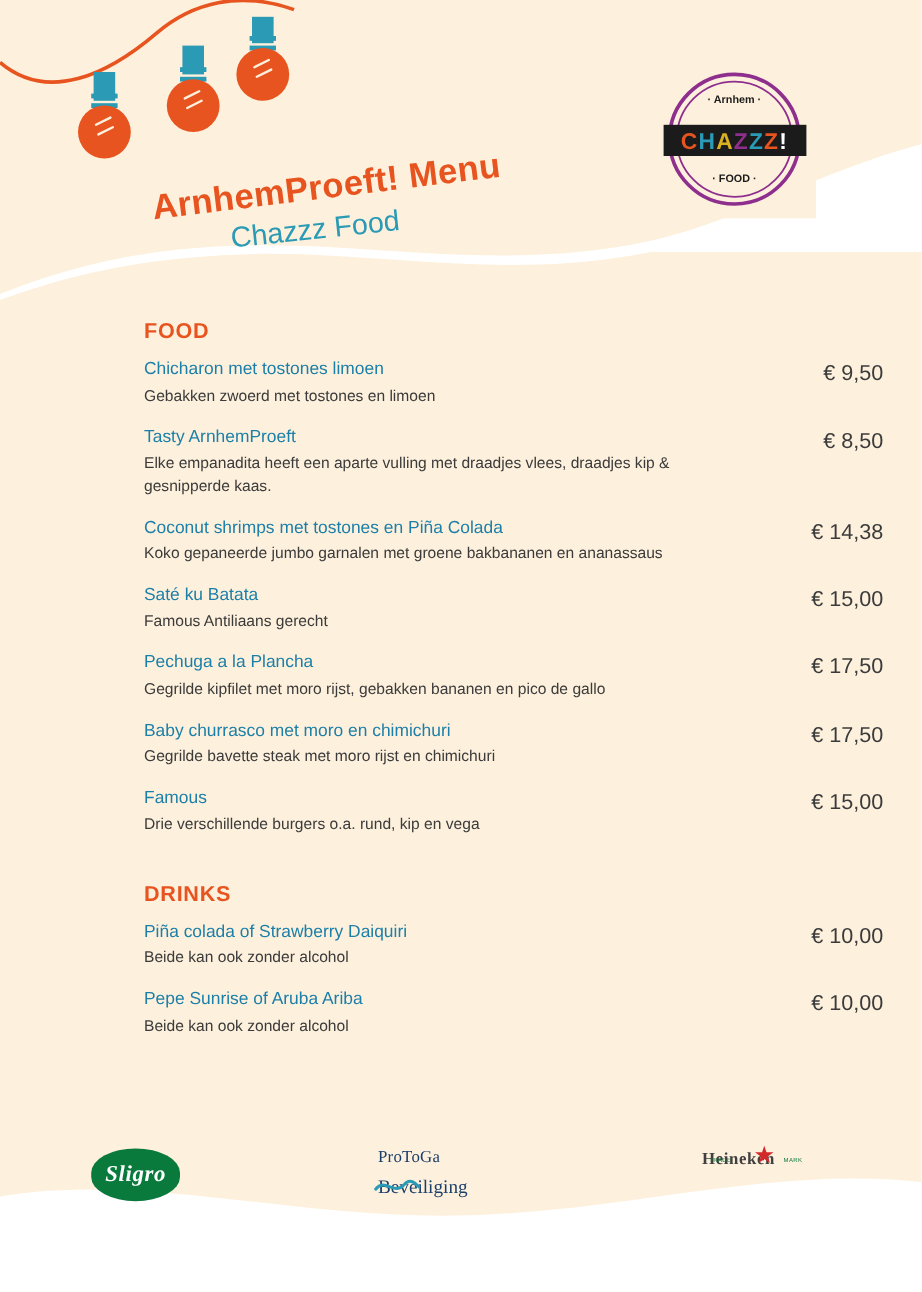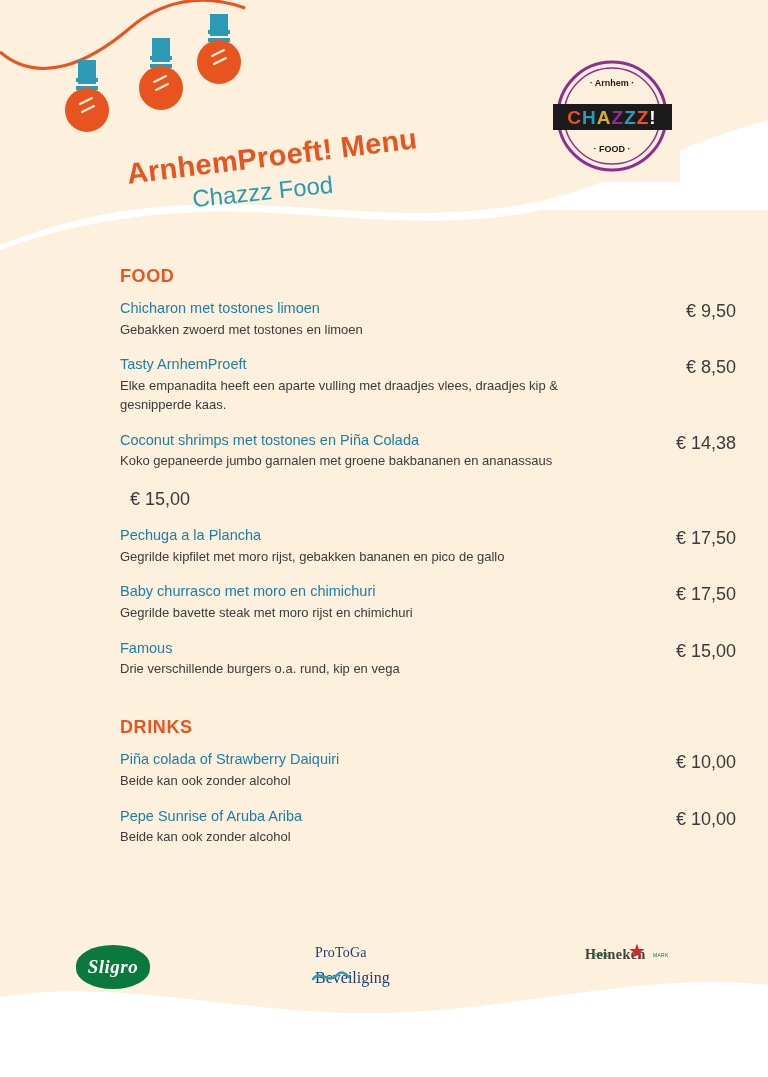--- a/index.html
+++ b/index.html
@@ -119,21 +119,21 @@
     color: #3b3b3b;
     white-space: nowrap;
     padding-top: 2px;
     min-width: 70px;
     text-align: right;
   }
 
   
   .sponsors {
     position: absolute;
-    left: 0; bottom: 72px;
+    left: 0; bottom: 60px;
     width: 768px;
     height: 60px;
   }
   .sponsor {
     position: absolute;
     top: 0;
   }
   .sponsor-sligro { left: 76px; }
   .sponsor-protoga { left: 315px; }
   .sponsor-heineken { left: 585px; }
@@ -273,20 +273,24 @@
 
     <div class="item">
       <div class="item-text">
         <div class="item-name">Coconut shrimps met tostones en Piña Colada</div>
         <div class="item-desc">Koko gepaneerde jumbo garnalen met groene bakbananen en ananassaus</div>
       </div>
       <div class="item-price">€ 14,38</div>
     </div>
 
     <div class="item">
+      <div class="item-text">
+        <div class="item-name">Saté ku Batata</div>
+        <div class="item-desc">Famous Antiliaans gerecht</div>
+      </div>
       <div class="item-price">€ 15,00</div>
     </div>
 
     <div class="item">
       <div class="item-text">
         <div class="item-name">Pechuga a la Plancha</div>
         <div class="item-desc">Gegrilde kipfilet met moro rijst, gebakken bananen en pico de gallo</div>
       </div>
       <div class="item-price">€ 17,50</div>
     </div>

